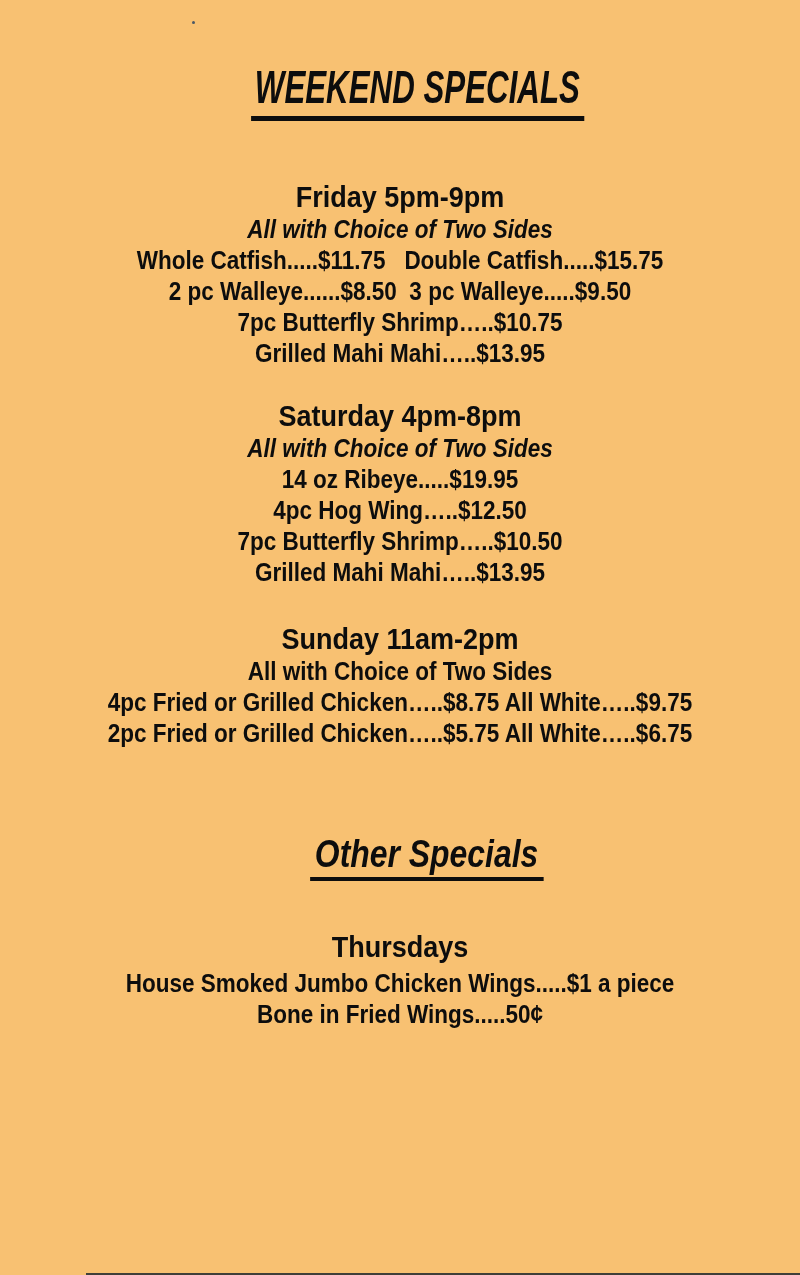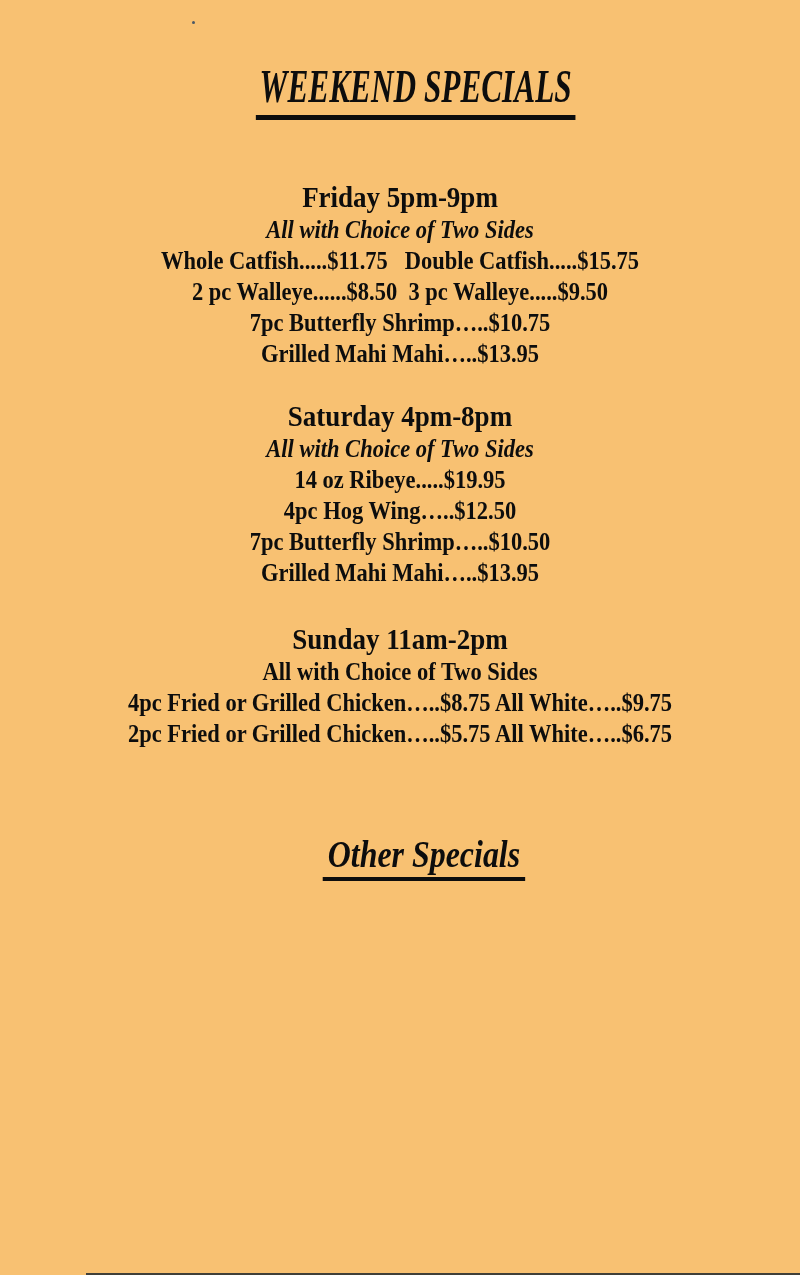--- a/index.html
+++ b/index.html
@@ -2,21 +2,21 @@
 <html><head>
 <meta charset="utf-8">
 <style>
   html, body { margin: 0; padding: 0; }
   .poster {
     position: relative;
     width: 800px;
     height: 1275px;
     background: #F8C172;
     color: #0D0D0D;
-    font-family: Liberation Serif, serif;
+    font-family: Liberation Sans, sans-serif;
     font-weight: 700;
     overflow: hidden;
   }
   .line {
     text-align: center;
     white-space: pre;
     transform: scaleX(0.9);
     transform-origin: 50% 50%;
   }
   .title1 {
@@ -90,20 +90,25 @@
     <div class="line item">2pc Fried or Grilled Chicken…..$5.75 All White…..$6.75</div>
   </div>
 
   <div>
     <div class="line title2" style="margin-top:39px">
       <span class="u2">Other Specials</span>
     </div>
 
 
 
+    <div>
+      <div class="line h2" style="margin-top:10px">Thursdays</div>
+      <div class="line item" style="margin-top:4px">House Smoked Jumbo Chicken Wings.....$1 a piece</div>
+      <div class="line item">Bone in Fried Wings.....50¢</div>
+    </div>
   </div>
 
   <div>
     <div class="line title3" style="margin-top:56px">
       
     </div>
 
   </div>
 
   <div class="edge"></div>

